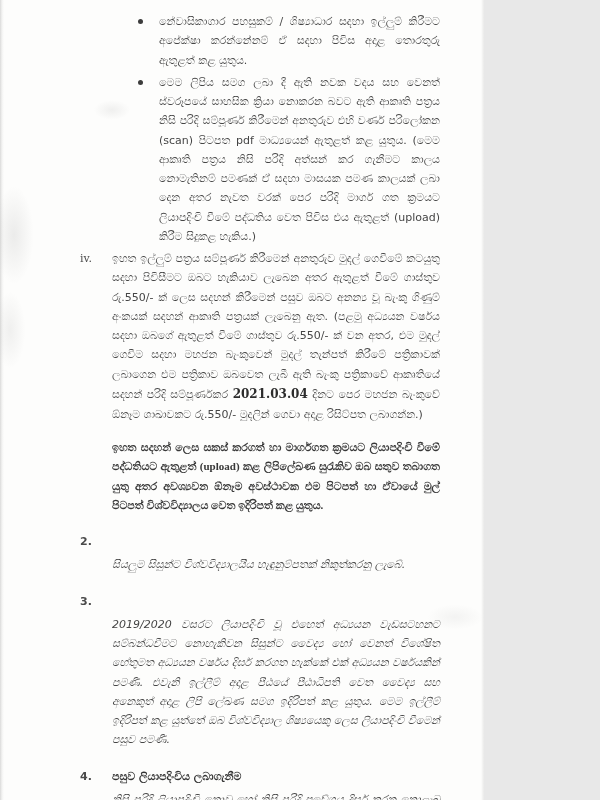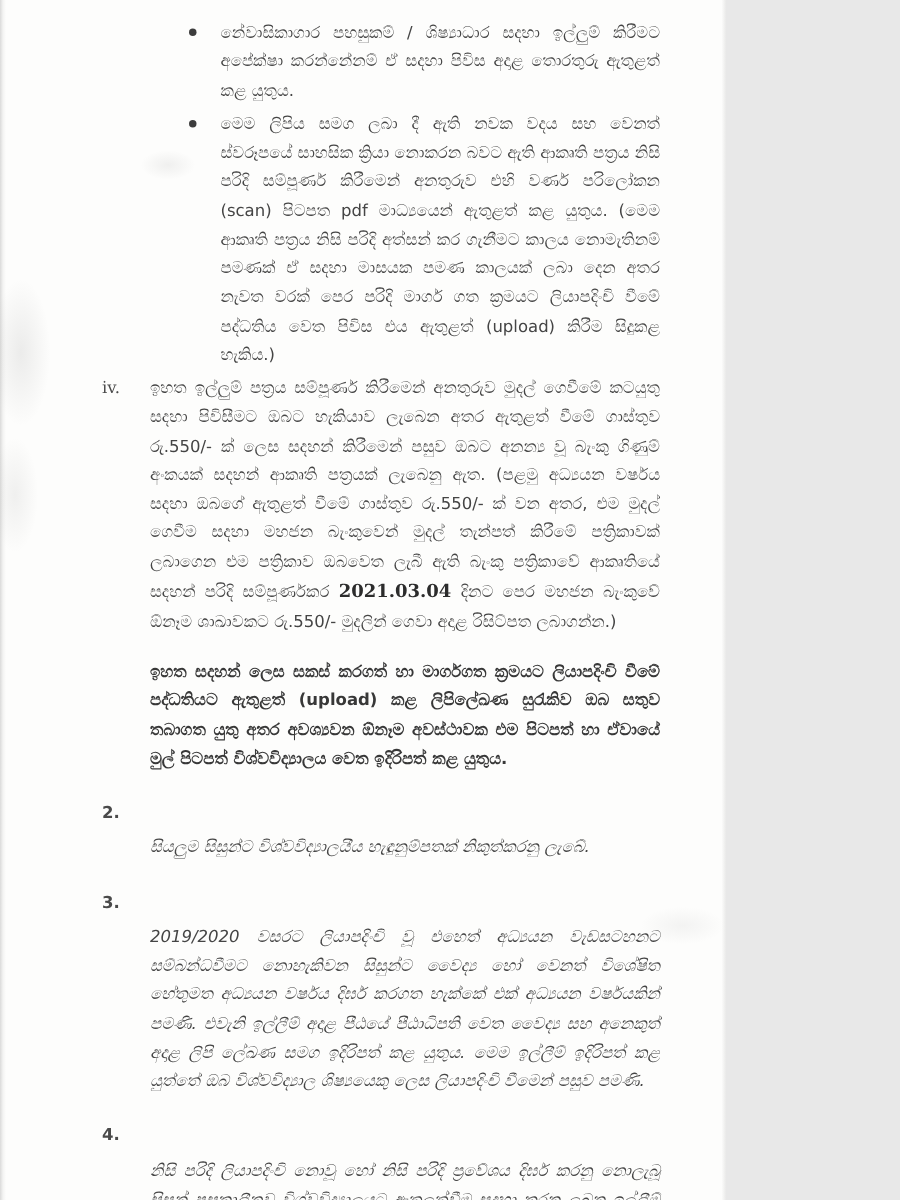--- a/index.html
+++ b/index.html
@@ -10,20 +10,21 @@
   }
   .page {
     position: relative;
     width: 484px;
     height: 800px;
     background: #fdfdfc;
     color: #454545;
     font-size: 11px;
     line-height: 1.75;
     overflow: hidden;
+    padding-left: 12px;
   }
   
   .scan-overlay {
     position: absolute;
     inset: 0;
     pointer-events: none;
     background:
       linear-gradient(to right, rgba(60,60,60,0.18) 0px, rgba(60,60,60,0.05) 2px, transparent 4px),
       linear-gradient(to left, rgba(60,60,60,0.10) 0px, transparent 3px),
       radial-gradient(ellipse 28px 70px at 14px 235px, rgba(80,80,80,0.10), transparent 70%),
@@ -64,20 +65,21 @@
     font-weight: bold;
     color: #2c2c2c;
     font-size: 12px;
     font-family: "DejaVu Serif", "Liberation Serif", serif;
   }
   
   .upload-note {
     margin: 14px 0 0 32px;
     font-weight: 600;
     color: #383838;
+    font-family: Liberation Serif, serif;
   }
   
   .section { margin-top: 17px; }
   .section-heading-row { display: flex; font-weight: bold; color: #333; }
   .section-body { margin: 4px 0 0 32px; font-style: italic; }
 </style>
 </head>
 <body>
 
 <div class="page">
@@ -115,20 +117,21 @@
     <div class="section">
       <div class="section-heading-row">
         <div class="num-col bold-num">3.</div>
       </div>
       <div class="section-body">2019/2020 වසරට ලියාපදිංචි වූ එහෙත් අධ්‍යයන වැඩසටහනට සම්බන්ධවීමට නොහැකිවන සිසුන්ට වෛද්‍ය හෝ වෙනත් විශේෂිත හේතුමත අධ්‍යයන වර්ෂය දිර්ඝ කරගත හැක්කේ එක් අධ්‍යයන වර්ෂයකින් පමණි. එවැනි ඉල්ලීම් අදාළ පීඨයේ පීඨාධිපති වෙත වෛද්‍ය සහ අනෙකුත් අදාළ ලිපි ලේඛණ සමග ඉදිරිපත් කළ යුතුය. මෙම ඉල්ලීම් ඉදිරිපත් කළ යුත්තේ ඔබ විශ්වවිද්‍යාල ශිෂ්‍යයෙකු ලෙස ලියාපදිංචි වීමෙන් පසුව පමණි.</div>
     </div>
 
     <div class="section">
       <div class="section-heading-row">
         <div class="num-col bold-num">4.</div>
+        <div>පසුව ලියාපදිංචිය ලබාගැනීම</div>
       </div>
       <div class="section-body">නිසි පරිදි ලියාපදිංචි නොවූ හෝ නිසි පරිදි ප්‍රවේශය දිර්ඝ කරනු නොලැබූ සිසුන් පසුකාලීනව විශ්වවිද්‍යාලයට ඇතුලත්වීම සදහා කරනු ලබන ඉල්ලීම් සළකා බලනු නොලැබේ. එම පුරප්පාඩු පිරවීම සදහා විශ්වවිද්‍යාල ප්‍රතිපාදන කොමිෂන් සභාව වෙත දැනුම් දෙනු ලැබේ.</div>
     </div>
 
     <div class="section">
       <div class="section-heading-row">
         <div class="num-col bold-num">5.</div>
         <div>ශිෂ්‍ය අත්පොත</div>
       </div>
     </div>

